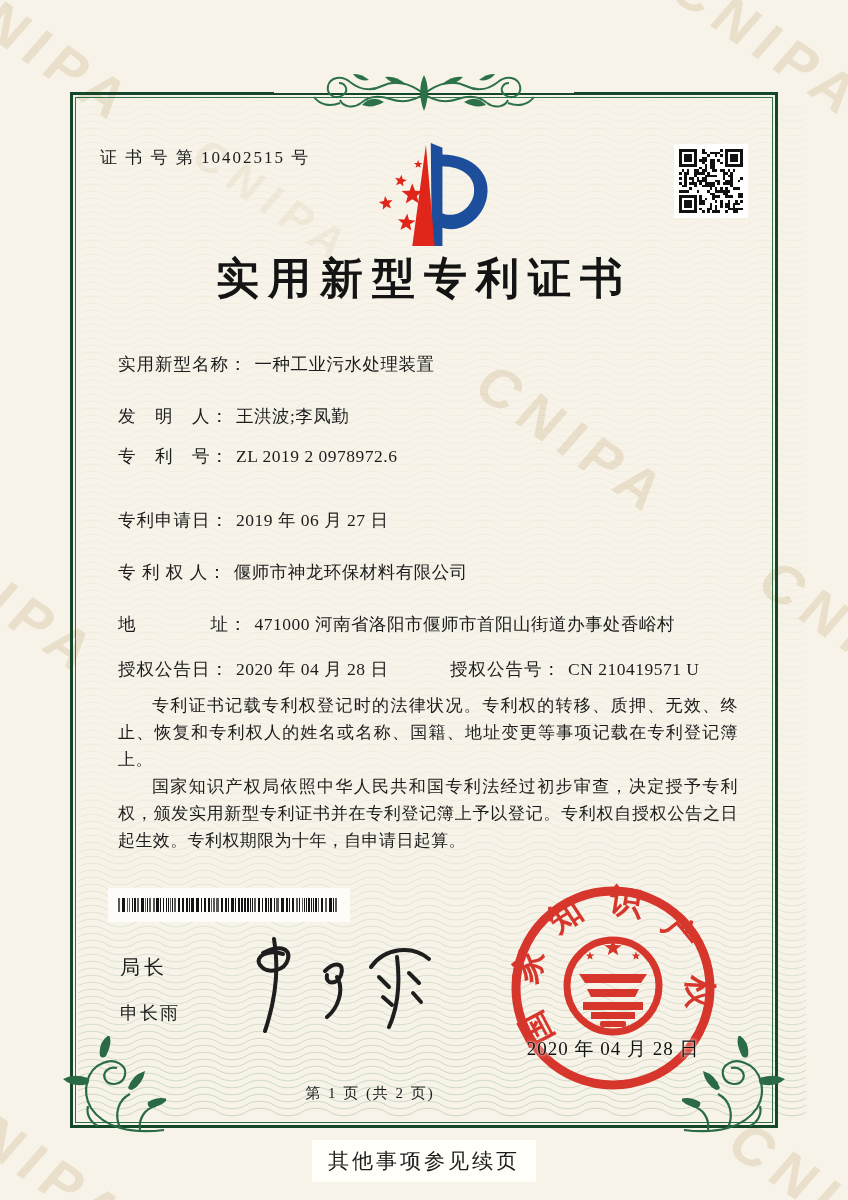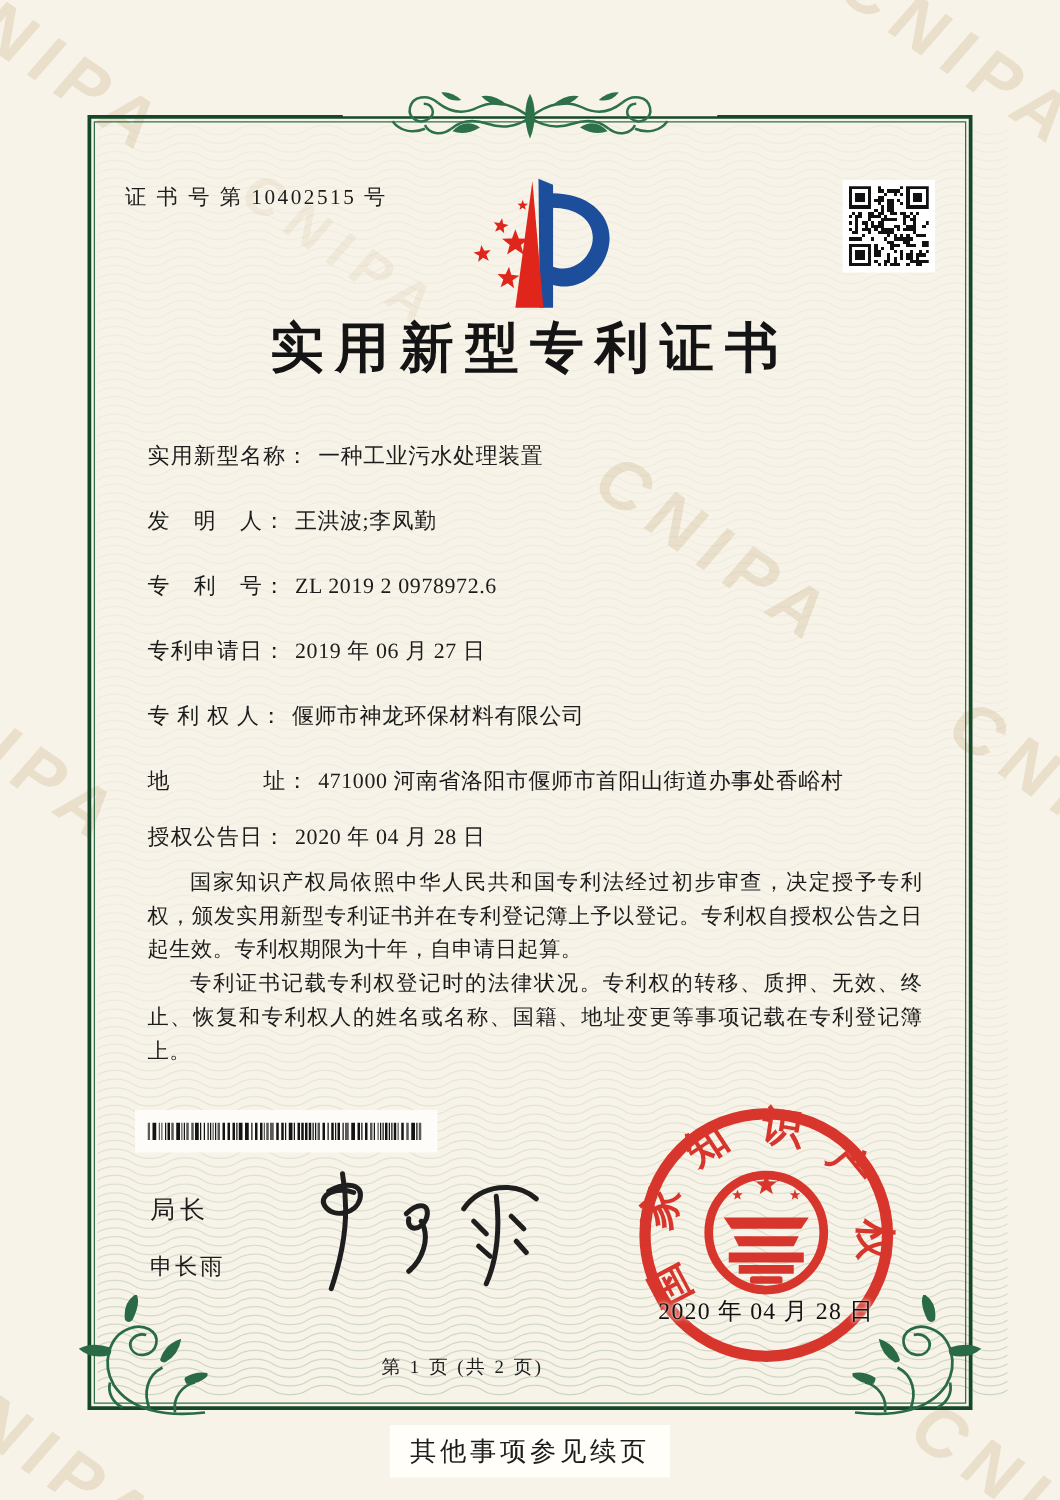--- a/index.html
+++ b/index.html
@@ -497,39 +497,40 @@
 </svg>
 
 <div class="title">实用新型专利证书</div>
 
 <div class="row" style="top:352px;">
   <span class="lbl">实用新型名称：</span><span class="val">一种工业污水处理装置</span>
 </div>
 <div class="row" style="top:404px;">
   <span class="lbl">发　明　人：</span><span class="val">王洪波;李凤勤</span>
 </div>
-<div class="row" style="top:456px;">
+<div class="row" style="top:444px;">
   <span class="lbl">专　利　号：</span><span class="val">ZL 2019 2 0978972.6</span>
 </div>
 <div class="row" style="top:508px;">
   <span class="lbl">专利申请日：</span><span class="val">2019 年 06 月 27 日</span>
 </div>
 <div class="row" style="top:560px;">
   <span class="lbl">专 利 权 人：</span><span class="val">偃师市神龙环保材料有限公司</span>
 </div>
 <div class="row" style="top:612px;">
   <span class="lbl">地　　　　址：</span><span class="val">471000 河南省洛阳市偃师市首阳山街道办事处香峪村</span>
 </div>
 <div class="row" style="top:657px;">
   <span><span class="lbl">授权公告日：</span><span class="val">2020 年 04 月 28 日</span></span>
+  <span class="grant2"><span class="lbl">授权公告号：</span><span class="val">CN 210419571 U</span></span>
 </div>
 
 <div class="bodytext">
+  <p>专利证书记载专利权登记时的法律状况。专利权的转移、质押、无效、终止、恢复和专利权人的姓名或名称、国籍、地址变更等事项记载在专利登记簿上。</p>
   <p>国家知识产权局依照中华人民共和国专利法经过初步审查，决定授予专利权，颁发实用新型专利证书并在专利登记簿上予以登记。专利权自授权公告之日起生效。专利权期限为十年，自申请日起算。</p>
-  <p>专利证书记载专利权登记时的法律状况。专利权的转移、质押、无效、终止、恢复和专利权人的姓名或名称、国籍、地址变更等事项记载在专利登记簿上。</p>
 </div>
 
 <div class="bcpad">
   <svg id="bcsvg" width="222" height="14">
       <rect x="0" y="0" width="2" height="14" fill="#5a5a5a"></rect>
       <rect x="4" y="0" width="3" height="14" fill="#141414"></rect>
       <rect x="9" y="0" width="1" height="14" fill="#5a5a5a"></rect>
       <rect x="11" y="0" width="1" height="14" fill="#5a5a5a"></rect>
       <rect x="14" y="0" width="1" height="14" fill="#141414"></rect>
       <rect x="16" y="0" width="2" height="14" fill="#141414"></rect>

